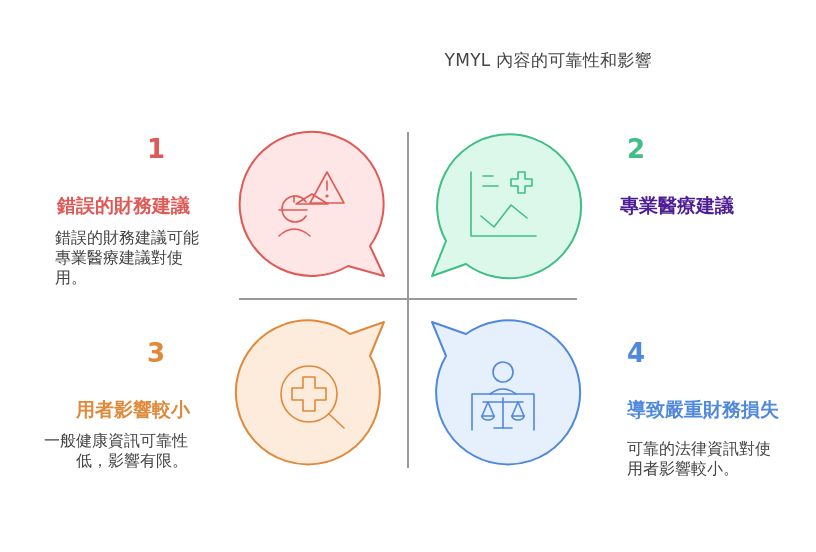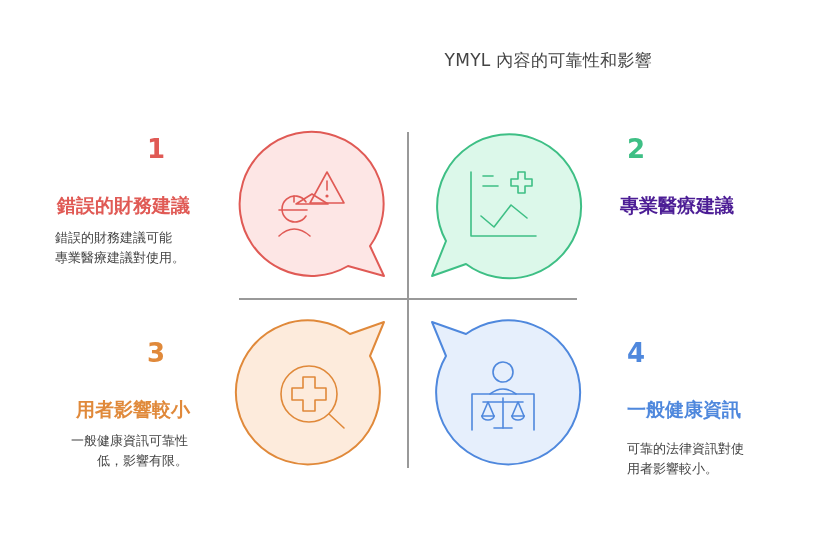--- a/index.html
+++ b/index.html
@@ -1,20 +1,20 @@
 <!DOCTYPE html>
 <html><head>
   <meta charset="utf-8">
   <style>
     html, body { margin: 0; padding: 0; background: #ffffff; }
     body { width: 816px; height: 552px; position: relative; overflow: hidden; font-family: "DejaVu Sans", "Liberation Sans", sans-serif; }
     .title { position: absolute; left: 0; width: 652px; top: 49px; text-align: right; font-size: 17px; color: #444444; letter-spacing: 0.3px; }
     .num { position: absolute; font-size: 26px; font-weight: bold; }
     .head { position: absolute; font-size: 19px; font-weight: bold; white-space: nowrap; }
-    .desc { position: absolute; font-size: 13px; color: #444444; line-height: 20px; width: 150px; }
+    .desc { position: absolute; font-size: 16px; color: #444444; line-height: 20px; width: 150px; }
     .right { text-align: right; }
     svg.diagram { position: absolute; left: 0; top: 0; }
   </style>
 </head>
 <body>
 
 <div class="title">YMYL 內容的可靠性和影響</div>
 
 <svg class="diagram" width="816" height="552" viewBox="0 0 816 552">
 
@@ -87,17 +87,17 @@
 </div>
 
 <div class="num" style="left:147px; top:338px; color:#e0893a;">3</div>
 <div class="head right" style="right:626px; top:397px; color:#e0893a;">用者影響較小</div>
 <div class="desc right" style="right:628px; top:431px;">
   <div>一般健康資訊可靠性</div>
   <div>低，影響有限。</div>
 </div>
 
 <div class="num" style="left:627px; top:338px; color:#4f88dd;">4</div>
-<div class="head" style="left:627px; top:397px; color:#4f88dd;">一般健康資訊</div>
+<div class="head" style="left:627px; top:397px; color:#4f88dd;">導致嚴重財務損失</div>
 <div class="desc" style="left:627px; top:431px;margin-top:8px;">
   <div>可靠的法律資訊對使</div>
   <div>用者影響較小。</div>
 </div>
 
 </body></html>

